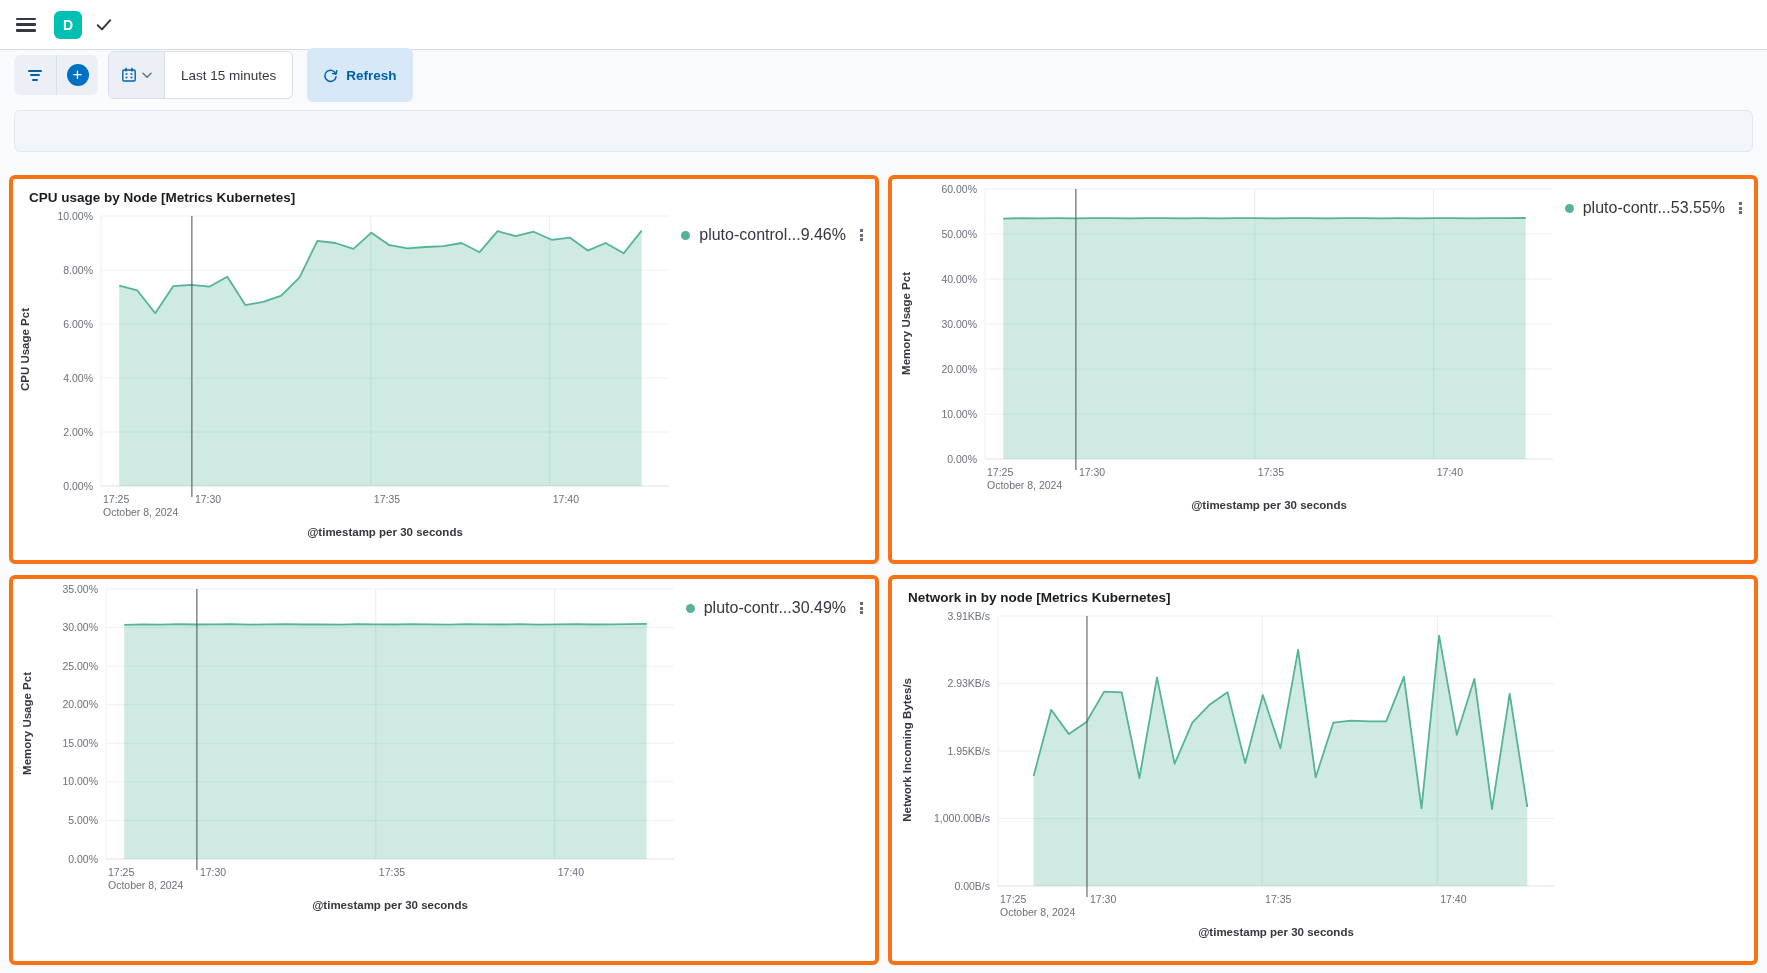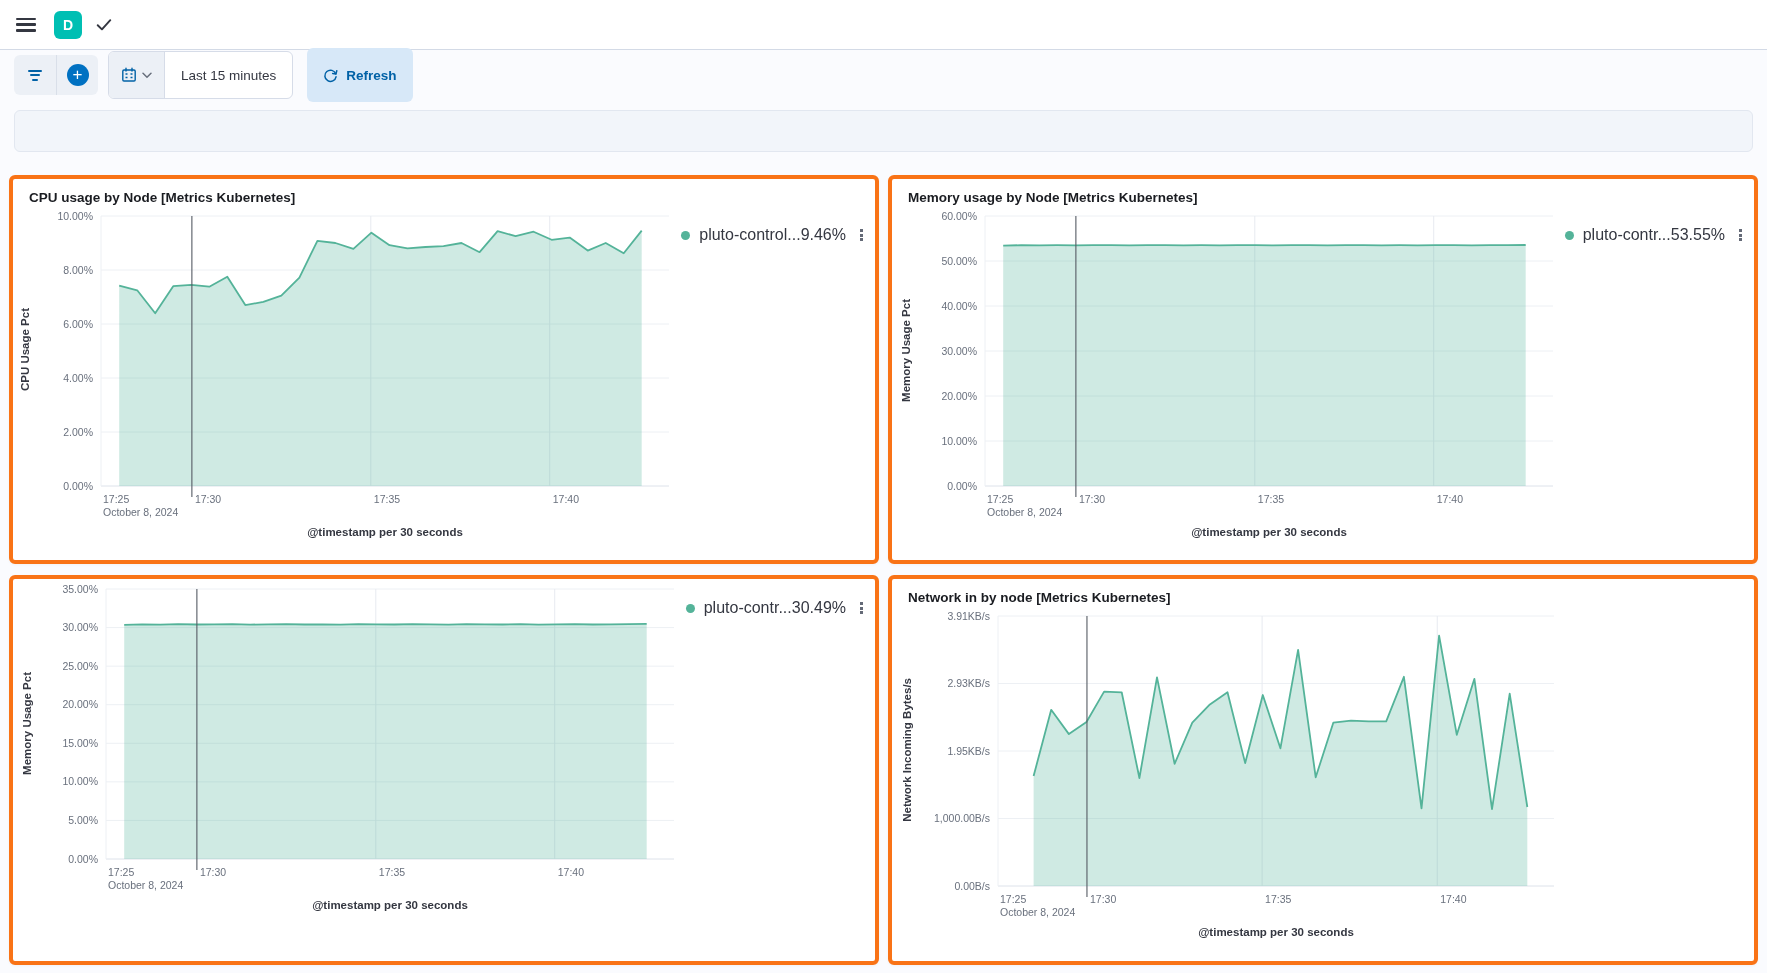--- a/index.html
+++ b/index.html
@@ -193,21 +193,20 @@
               <i></i>
               <i></i>
               <i></i>
             </span>
         </div>
       </div>
     </div>
   </div>
 
   <div class="panel">
-    <div class="panel-title">Memory usage by Node [Metrics Kubernetes]</div>
     <div class="panel-body">
       <div class="y-title">
           <span>Memory Usage Pct</span>
         </div>
       <div class="chart-host"><svg width="640" height="334" viewBox="0 0 640 334">
             <line x1="64" y1="280" x2="632" y2="280" stroke="#dde2ea" stroke-width="1"></line>
             <text x="56" y="283.5" text-anchor="end" font-size="10.5" fill="#69707d">0.00%</text>
             <line x1="64" y1="235" x2="632" y2="235" stroke="#edf0f4" stroke-width="1"></line>
             <text x="56" y="238.5" text-anchor="end" font-size="10.5" fill="#69707d">10.00%</text>
             <line x1="64" y1="190.00000000000003" x2="632" y2="190.00000000000003" stroke="#edf0f4" stroke-width="1"></line>

